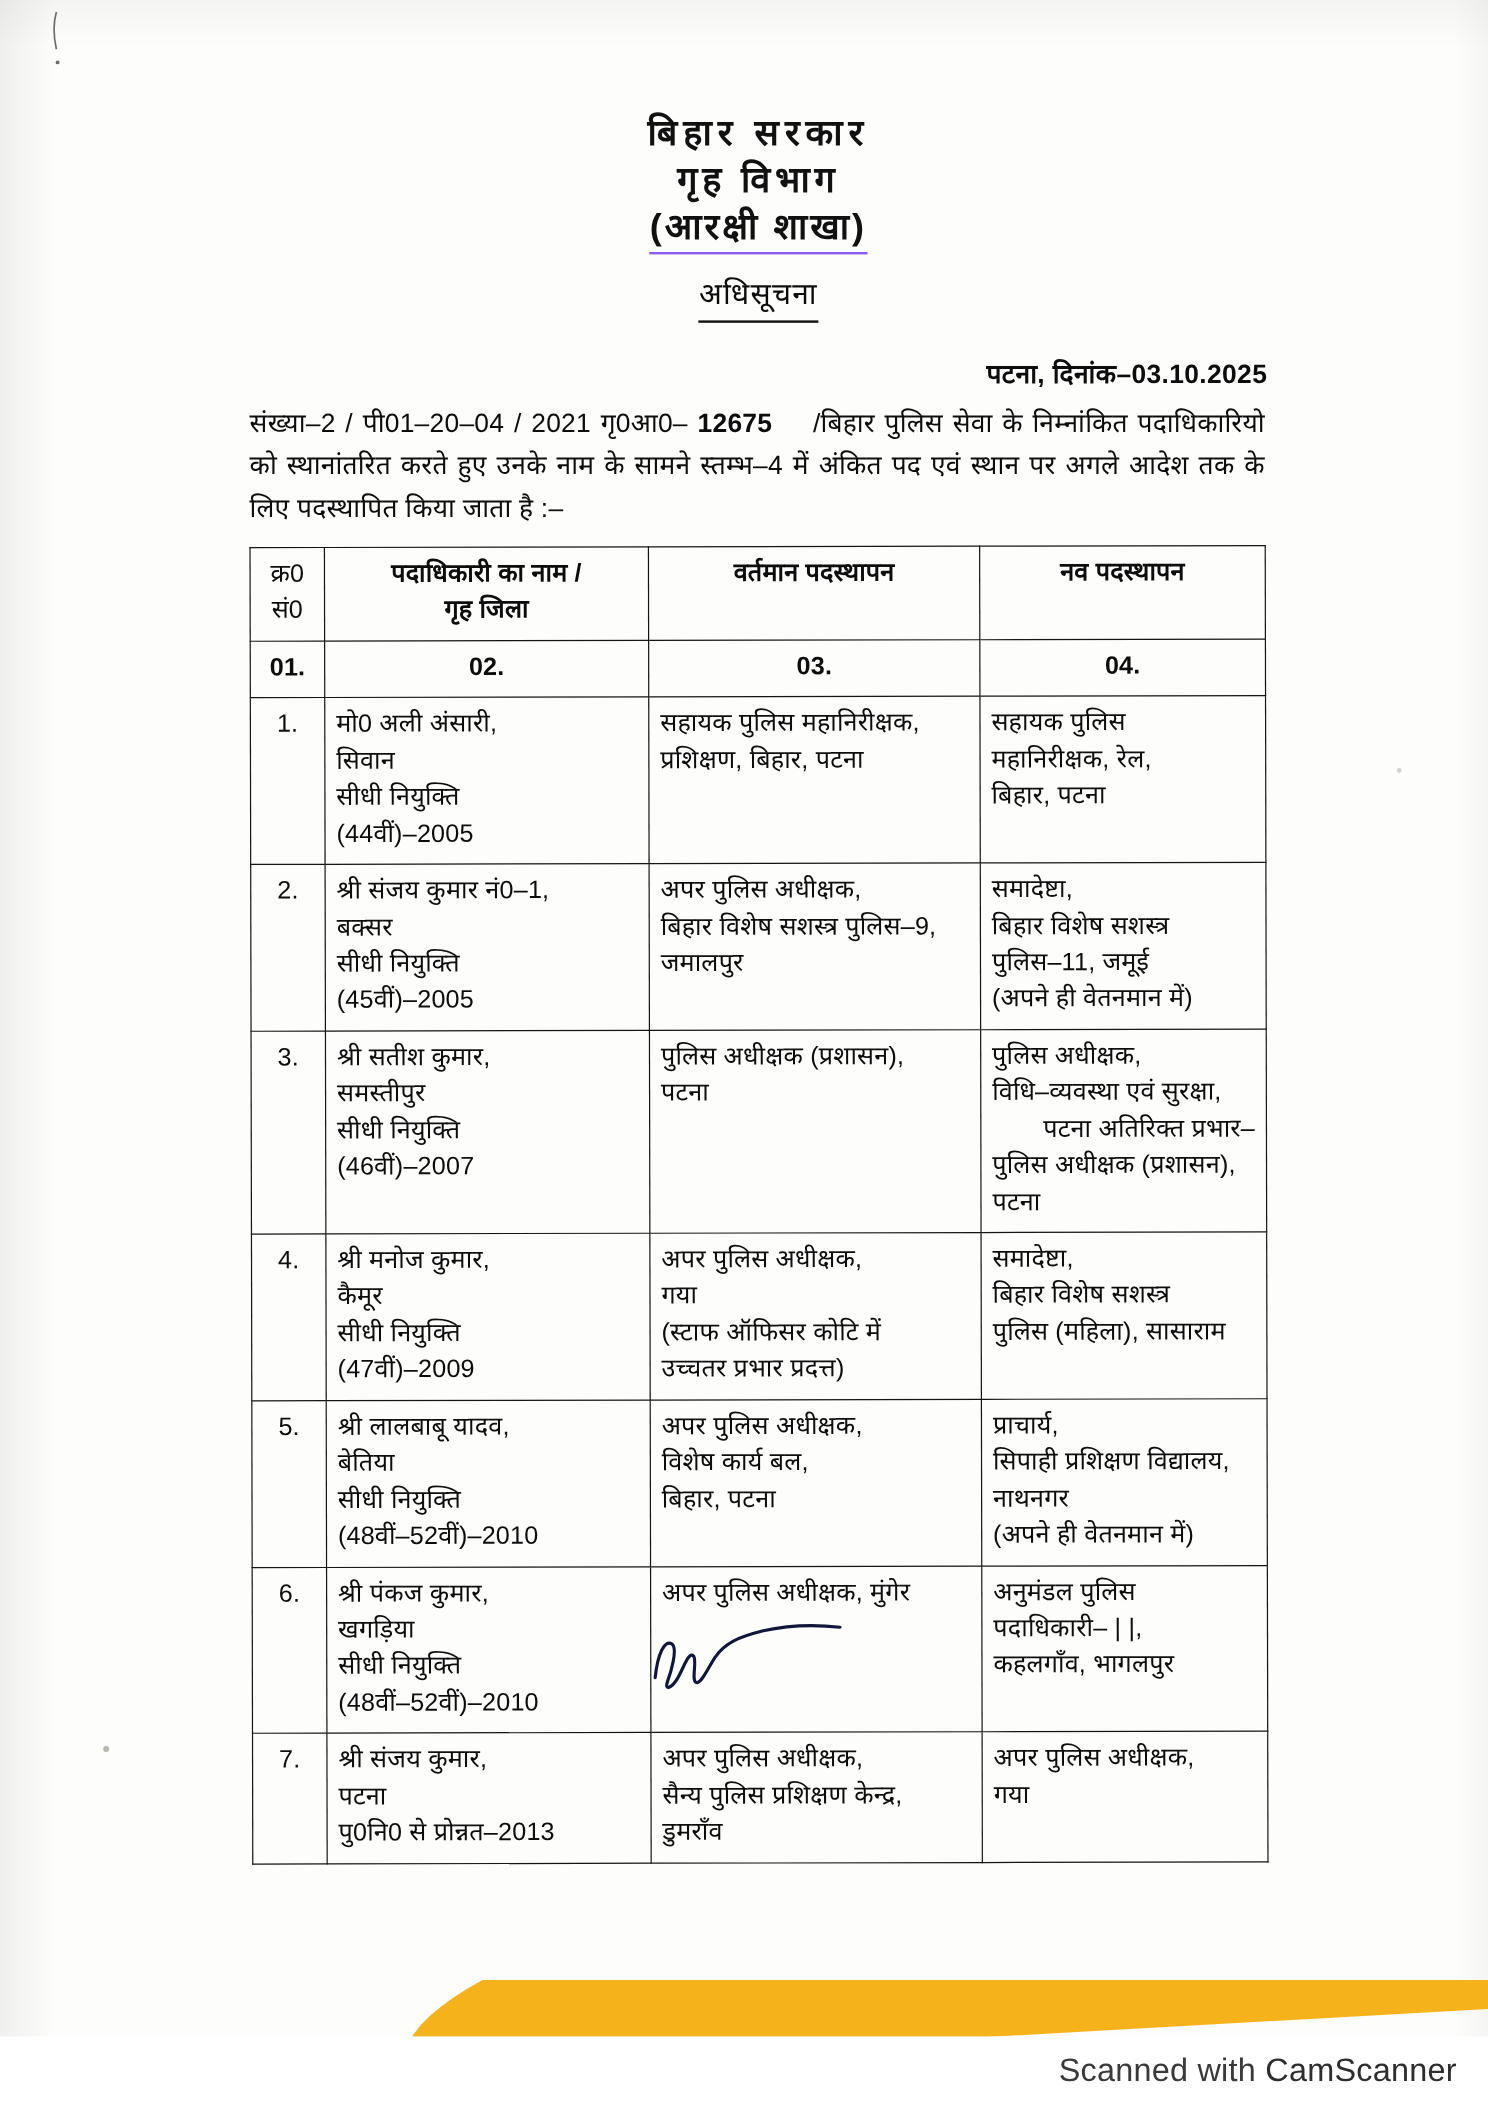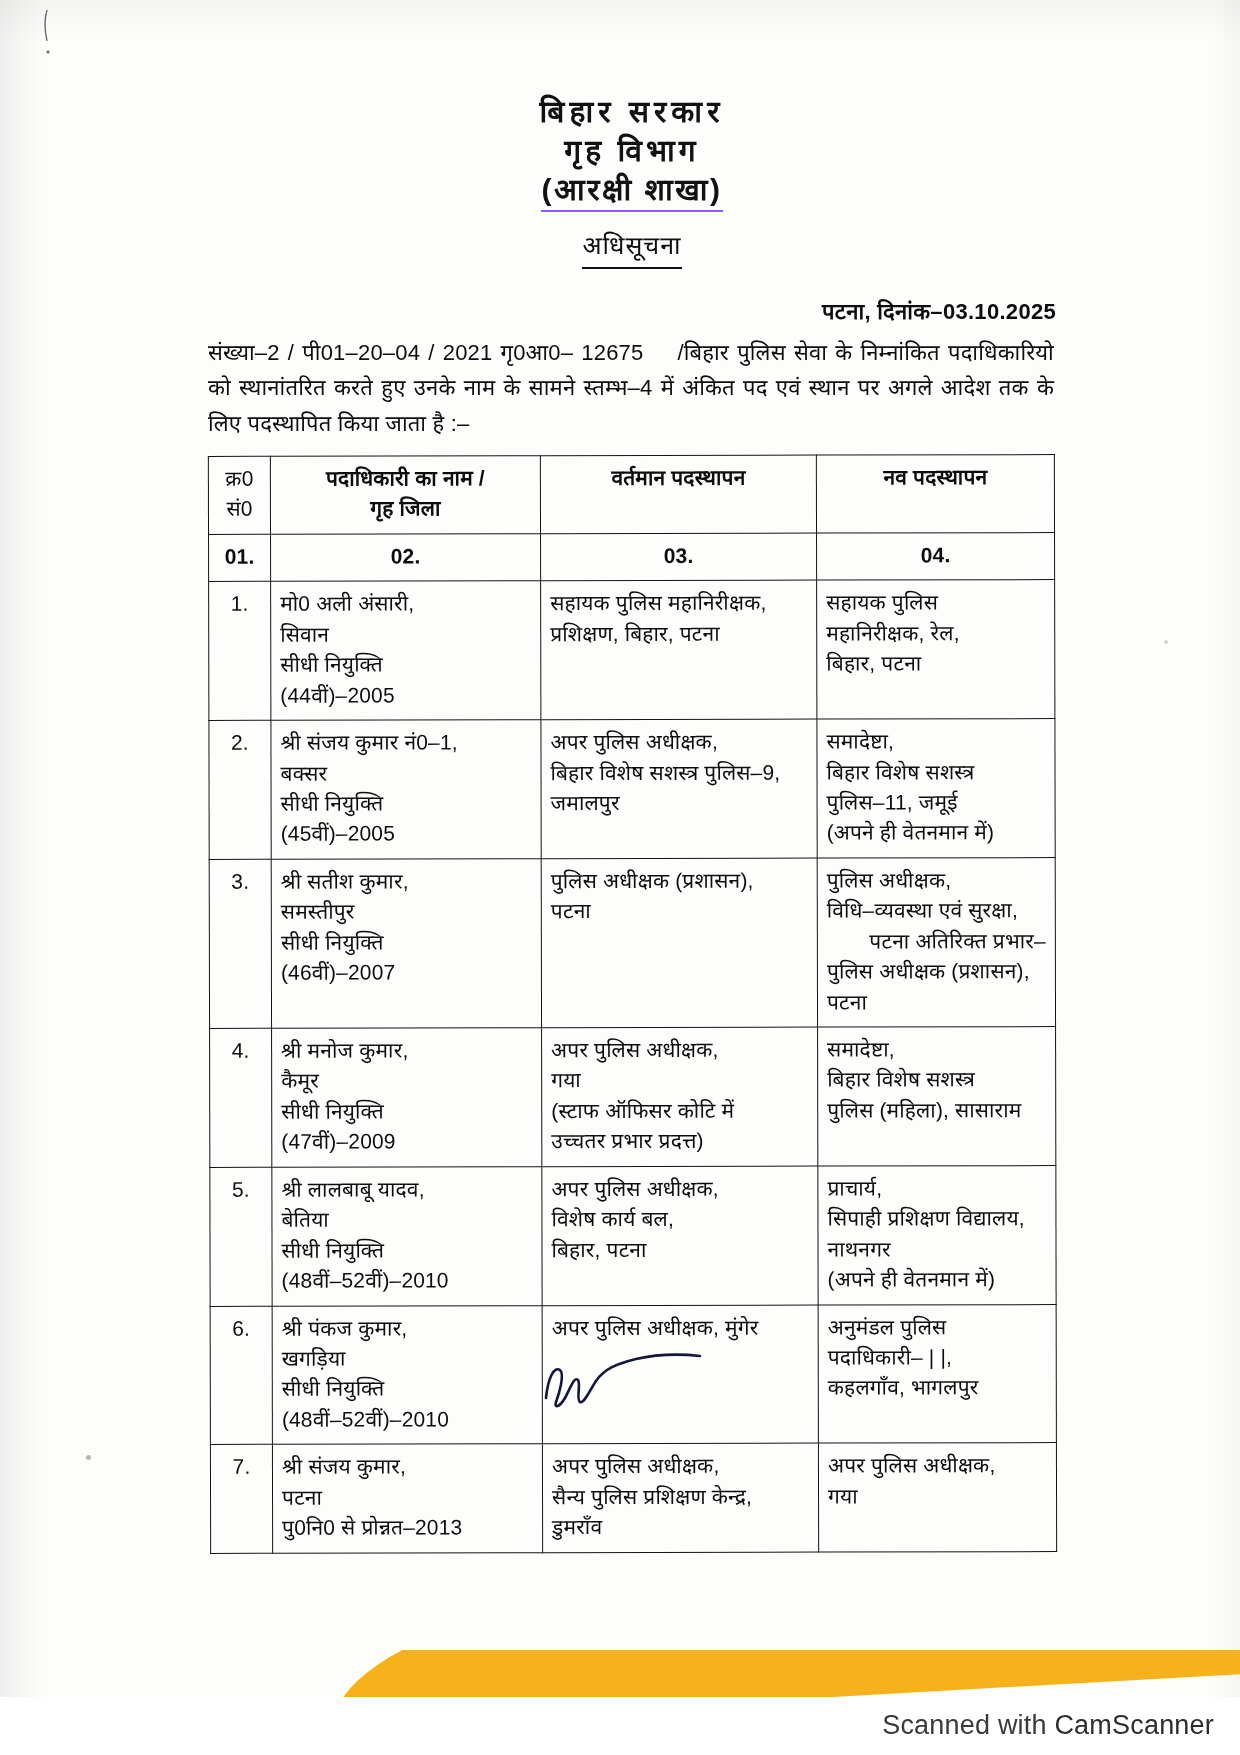--- a/index.html
+++ b/index.html
@@ -88,21 +88,21 @@
 
   
   .memo{
     margin:10px 0 0 0;
     padding:0 198px 0 196px;
     font-size:22px;
     line-height:1.62;
     text-align:justify;
     letter-spacing:0.2px;
   }
-  .memo .num{ font-weight:400; }
+  .memo .num{ font-weight:700; }
   .memo .sp{ display:inline-block;width:34px; }
 
   
   .tbl-wrap{
     margin:14px auto 0 auto;
     width:846px;
     transform:rotate(-0.12deg);
   }
   table.sheet{
     width:100%;

